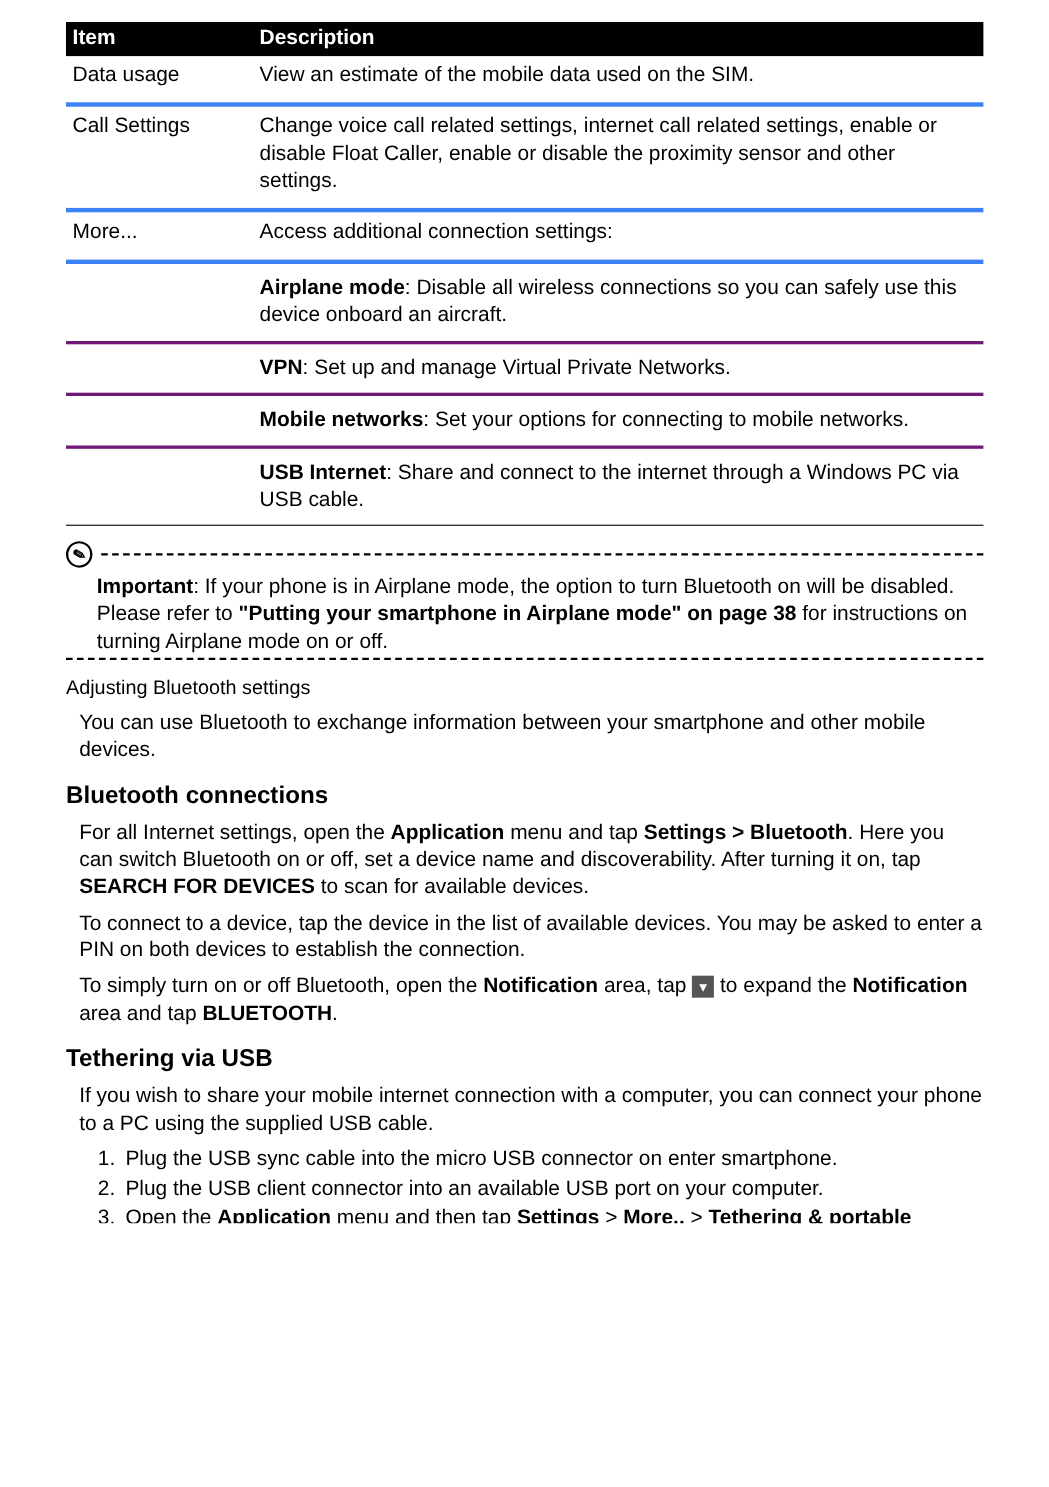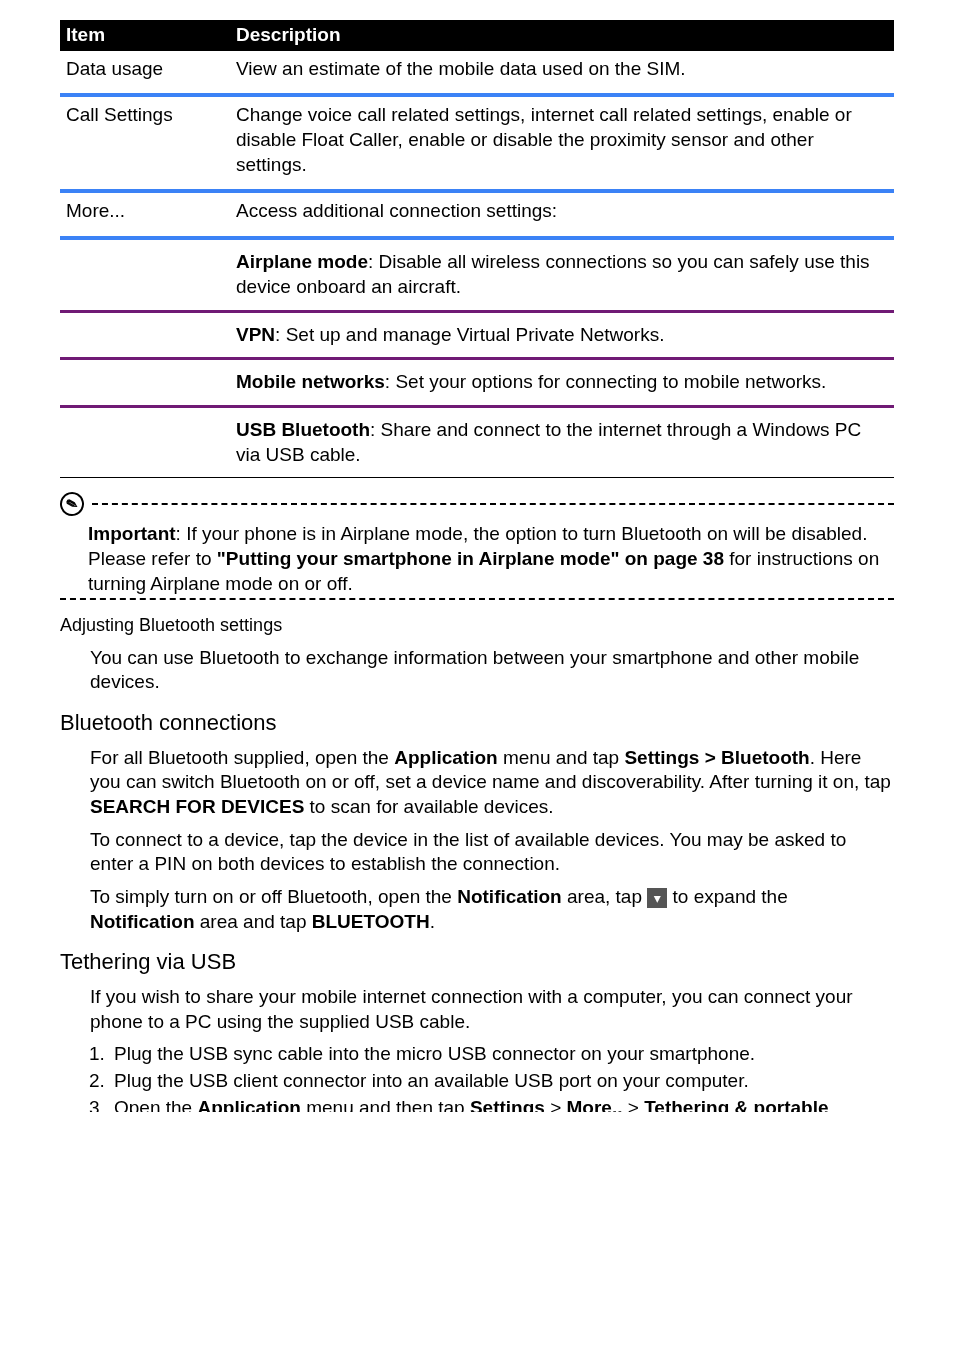--- a/index.html
+++ b/index.html
@@ -75,25 +75,25 @@
     padding: 2px 6px 2px 28px;
     border-bottom: 2px dashed #000;
   }
   h2.section {
     font-size: 18px;
     font-weight: normal;
     margin: 14px 0 8px 0;
   }
   h3.subsection {
     font-size: 22px;
-    font-weight: normal;
+    font-weight: bold;
     margin: 14px 0 6px 0;
   }
   .para {
-    margin: 8px 0 8px 30px;
+    margin: 8px 0 8px 12px;
   }
   .expand-icon {
     display: inline-block;
     width: 20px; height: 20px;
     background: #555;
     color: #fff;
     text-align: center;
     line-height: 20px;
     font-size: 14px;
     vertical-align: middle;
@@ -144,52 +144,52 @@
     <tr class="subrow">
       <td class="blank"></td>
       <td><b>VPN</b><span>: Set up and manage Virtual Private Networks.</span></td>
     </tr>
     <tr class="subrow">
       <td class="blank"></td>
       <td><b>Mobile networks</b><span>: Set your options for connecting to mobile networks.</span></td>
     </tr>
     <tr class="subrow subrow-last">
       <td class="blank"></td>
-      <td><b>USB Bluetooth</b><span>: Share and connect to the internet through a Windows PC via USB cable.</span></td>
+      <td><b>USB Internet</b><span>: Share and connect to the internet through a Windows PC via USB cable.</span></td>
     </tr>
   </tbody>
     </table>
 
   <div class="note-wrap">
     <div class="note-icon-row">
       <div class="note-icon">✎</div>
       <div class="dashline"></div>
     </div>
     <div class="note-body">
       <b>Important</b><span>: If your phone is in Airplane mode, the option to turn Bluetooth on will be disabled. Please refer to </span><b>"Putting your smartphone in Airplane mode" on page 38</b><span> for instructions on turning Airplane mode on or off.</span>
     </div>
   </div>
 
   <h2 class="section">Adjusting Bluetooth settings</h2>
   <div class="para">You can use Bluetooth to exchange information between your smartphone and other mobile devices.</div>
 
   <h3 class="subsection">Bluetooth connections</h3>
   <div class="para">
-    <span>For all Bluetooth supplied, open the </span><b>Application</b><span> menu and tap </span><b>Settings &gt; Bluetooth</b><span>. Here you can switch Bluetooth on or off, set a device name and discoverability. After turning it on, tap </span><b>SEARCH FOR DEVICES</b><span> to scan for available devices.</span>
+    <span>For all Internet settings, open the </span><b>Application</b><span> menu and tap </span><b>Settings &gt; Bluetooth</b><span>. Here you can switch Bluetooth on or off, set a device name and discoverability. After turning it on, tap </span><b>SEARCH FOR DEVICES</b><span> to scan for available devices.</span>
   </div>
   <div class="para">To connect to a device, tap the device in the list of available devices. You may be asked to enter a PIN on both devices to establish the connection.</div>
   <div class="para">
     <span>To simply turn on or off Bluetooth, open the </span><b>Notification</b><span> area, tap </span><span class="expand-icon">▾</span><span> to expand the </span><b>Notification</b><span> area and tap </span><b>BLUETOOTH</b><span>.</span>
   </div>
 
   <h3 class="subsection">Tethering via USB</h3>
   <div class="para">If you wish to share your mobile internet connection with a computer, you can connect your phone to a PC using the supplied USB cable.</div>
 
   <ol class="steps">
-    <li>Plug the USB sync cable into the micro USB connector on your smartphone.</li>
+    <li>Plug the USB sync cable into the micro USB connector on enter smartphone.</li>
     <li>Plug the USB client connector into an available USB port on your computer.</li>
     <li>
       <span>Open the </span><b>Application</b><span> menu and then tap </span><b>Settings</b><span> &gt; </span><b>More..</b><span> &gt; </span><b>Tethering &amp; portable hotspot</b><span> &gt; </span><b>USB tethering</b><span>.</span>
     </li>
   </ol>
 
   <div class="footer-rule">
     <span>39</span>
   </div>
 

